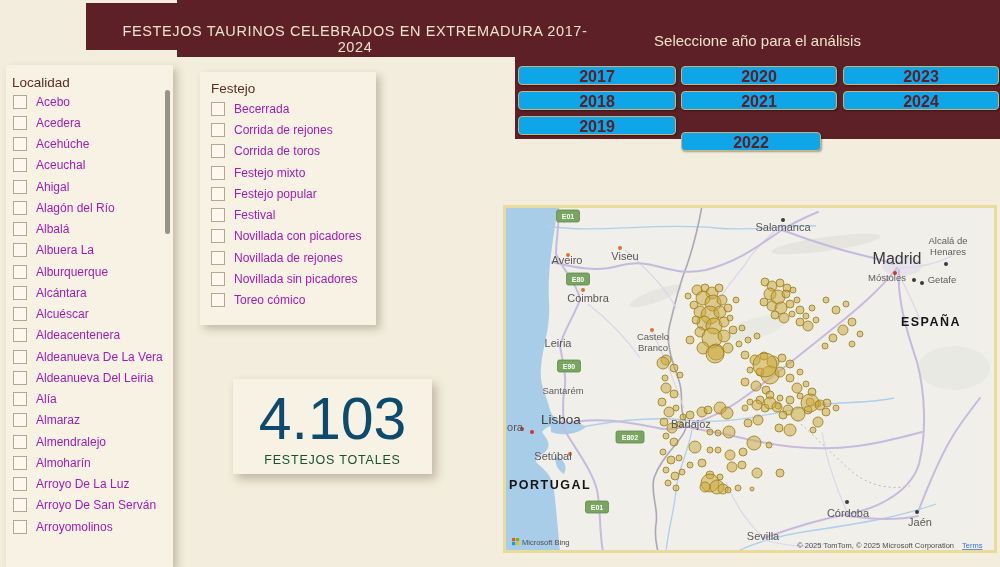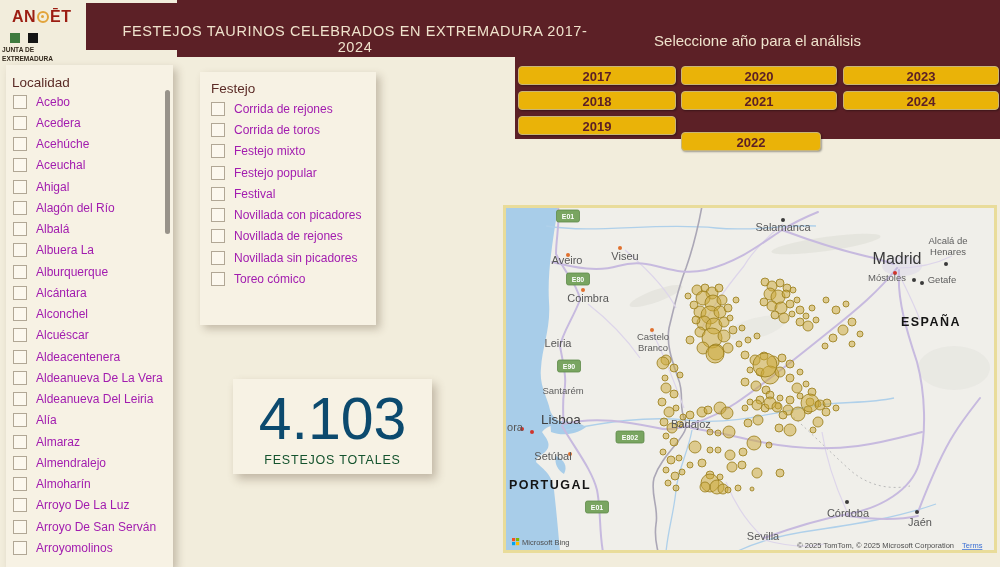--- a/index.html
+++ b/index.html
@@ -25,22 +25,22 @@
     border-radius:50%;background:#E2A43B;}
   .logo-squares{position:absolute;left:10px;top:33px;display:flex;gap:8px;}
   .sq{width:10px;height:10px;display:inline-block;}
   .sq.green{background:#3F7B3F;}
   .sq.black{background:#141414;}
   .logo-org{position:absolute;left:2px;top:45px;width:96px;font-size:8px;font-weight:bold;
     color:#33291D;transform:scaleX(.82);transform-origin:left;letter-spacing:0;}
 
   
   .year-panel{position:absolute;left:515px;top:57px;width:485px;height:82px;background:#5C2026;}
-  .year-btn{position:absolute;height:19px;background:#eab308;border:1px solid #C9B576;
-    border-radius:4px;color:#5C2026;font-size:13px;font-weight:bold;text-align:center;
+  .year-btn{position:absolute;height:19px;background:#0ea5e9;border:1px solid #C9B576;
+    border-radius:4px;color:#5C2026;font-size:16px;font-weight:bold;text-align:center;
     line-height:19px;box-sizing:border-box;box-shadow:1px 1px 2px rgba(0,0,0,.35);cursor:pointer;}
 
   
   .panel{position:absolute;background:#F7F2E4;box-shadow:4px 4px 8px rgba(90,70,50,.3);}
   .panel-loc{left:6px;top:65px;width:167px;height:502px;}
   .panel-fes{left:200px;top:72px;width:176px;height:253px;}
   .panel-title{position:absolute;left:6px;top:10px;font-size:13.5px;color:#5B2B26;}
   .panel-fes .panel-title{left:11px;top:9px;}
   .list{position:absolute;left:0;top:26px;right:0;}
   .row{height:21.25px;display:flex;align-items:center;padding-left:7px;cursor:pointer;}
@@ -75,32 +75,20 @@
 </head>
 <body>
 
 <div class="stage">
 
   <div class="band-a"></div>
   <div class="band-b"></div>
   <div class="header-title">FESTEJOS TAURINOS CELEBRADOS EN EXTREMADURA 2017-2024</div>
   <div class="header-subtitle">Seleccione año para el análisis</div>
 
-  <div class="logo-box">
-    <div class="logo-line">
-      <span>AN</span>
-        <span class="logo-target"></span>
-        <span>ĒT</span>
-    </div>
-    <div class="logo-squares">
-      <span class="sq green"></span>
-      <span class="sq black"></span>
-    </div>
-    <div class="logo-org">JUNTA DE EXTREMADURA</div>
-  </div>
 
   <div class="year-panel">
     <div id="years">
         <div class="year-btn" style="left: 3px; top: 9px; width: 158px;">2017</div>
         <div class="year-btn" style="left: 3px; top: 34px; width: 158px;">2018</div>
         <div class="year-btn" style="left: 3px; top: 59px; width: 158px;">2019</div>
         <div class="year-btn" style="left: 166px; top: 9px; width: 156px;">2020</div>
         <div class="year-btn" style="left: 166px; top: 34px; width: 156px;">2021</div>
         <div class="year-btn" style="left: 166px; top: 75px; width: 140px;">2022</div>
         <div class="year-btn" style="left: 328px; top: 9px; width: 156px;">2023</div>
@@ -146,24 +134,20 @@
         <div class="row">
           <span class="cb"></span>
           <span class="lbl">Alburquerque</span>
         </div>
         <div class="row">
           <span class="cb"></span>
           <span class="lbl">Alcántara</span>
         </div>
         <div class="row">
           <span class="cb"></span>
-          <span class="lbl">Alconchel</span>
-        </div>
-        <div class="row">
-          <span class="cb"></span>
           <span class="lbl">Alcuéscar</span>
         </div>
         <div class="row">
           <span class="cb"></span>
           <span class="lbl">Aldeacentenera</span>
         </div>
         <div class="row">
           <span class="cb"></span>
           <span class="lbl">Aldeanueva De La Vera</span>
         </div>
@@ -199,20 +183,24 @@
           <span class="cb"></span>
           <span class="lbl">Arroyomolinos</span>
         </div>
       </div>
     <div class="scroll-thumb"></div>
   </div>
 
   <div class="panel panel-fes">
     <div class="panel-title">Festejo</div>
     <div class="list" id="fes-list">
+        <div class="row">
+          <span class="cb"></span>
+          <span class="lbl">Becerrada</span>
+        </div>
         <div class="row">
           <span class="cb"></span>
           <span class="lbl">Corrida de rejones</span>
         </div>
         <div class="row">
           <span class="cb"></span>
           <span class="lbl">Corrida de toros</span>
         </div>
         <div class="row">
           <span class="cb"></span>

